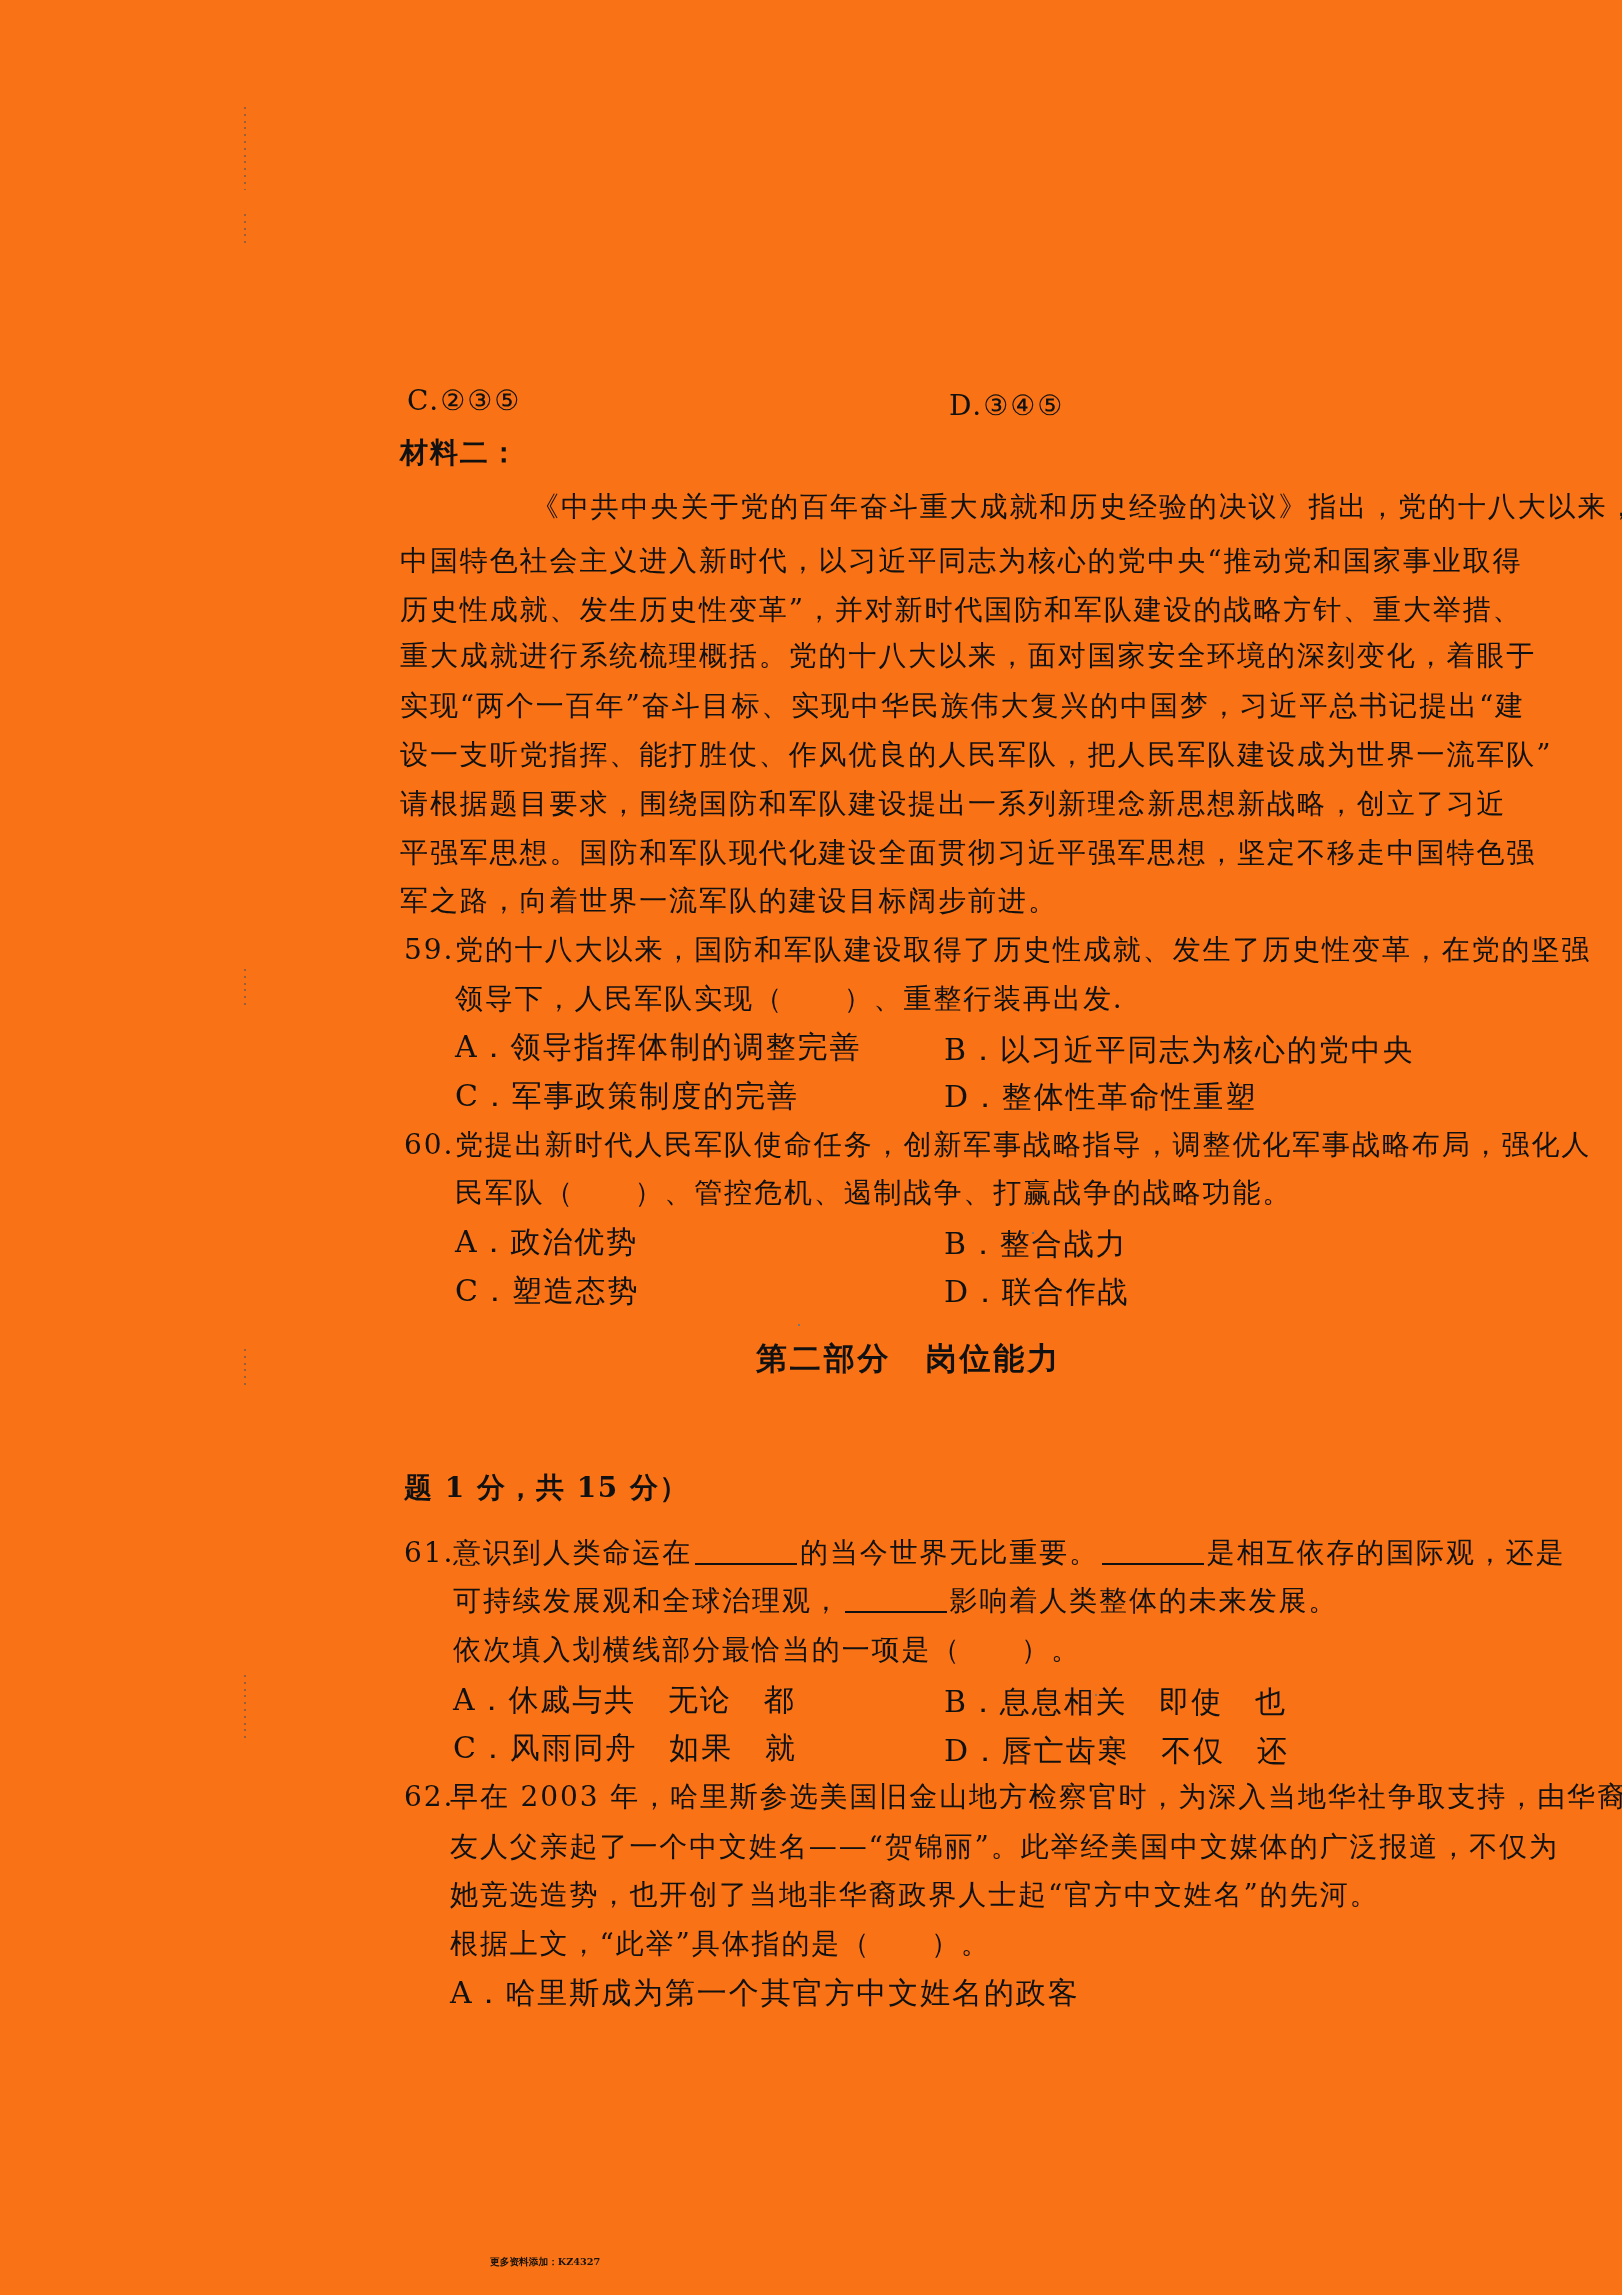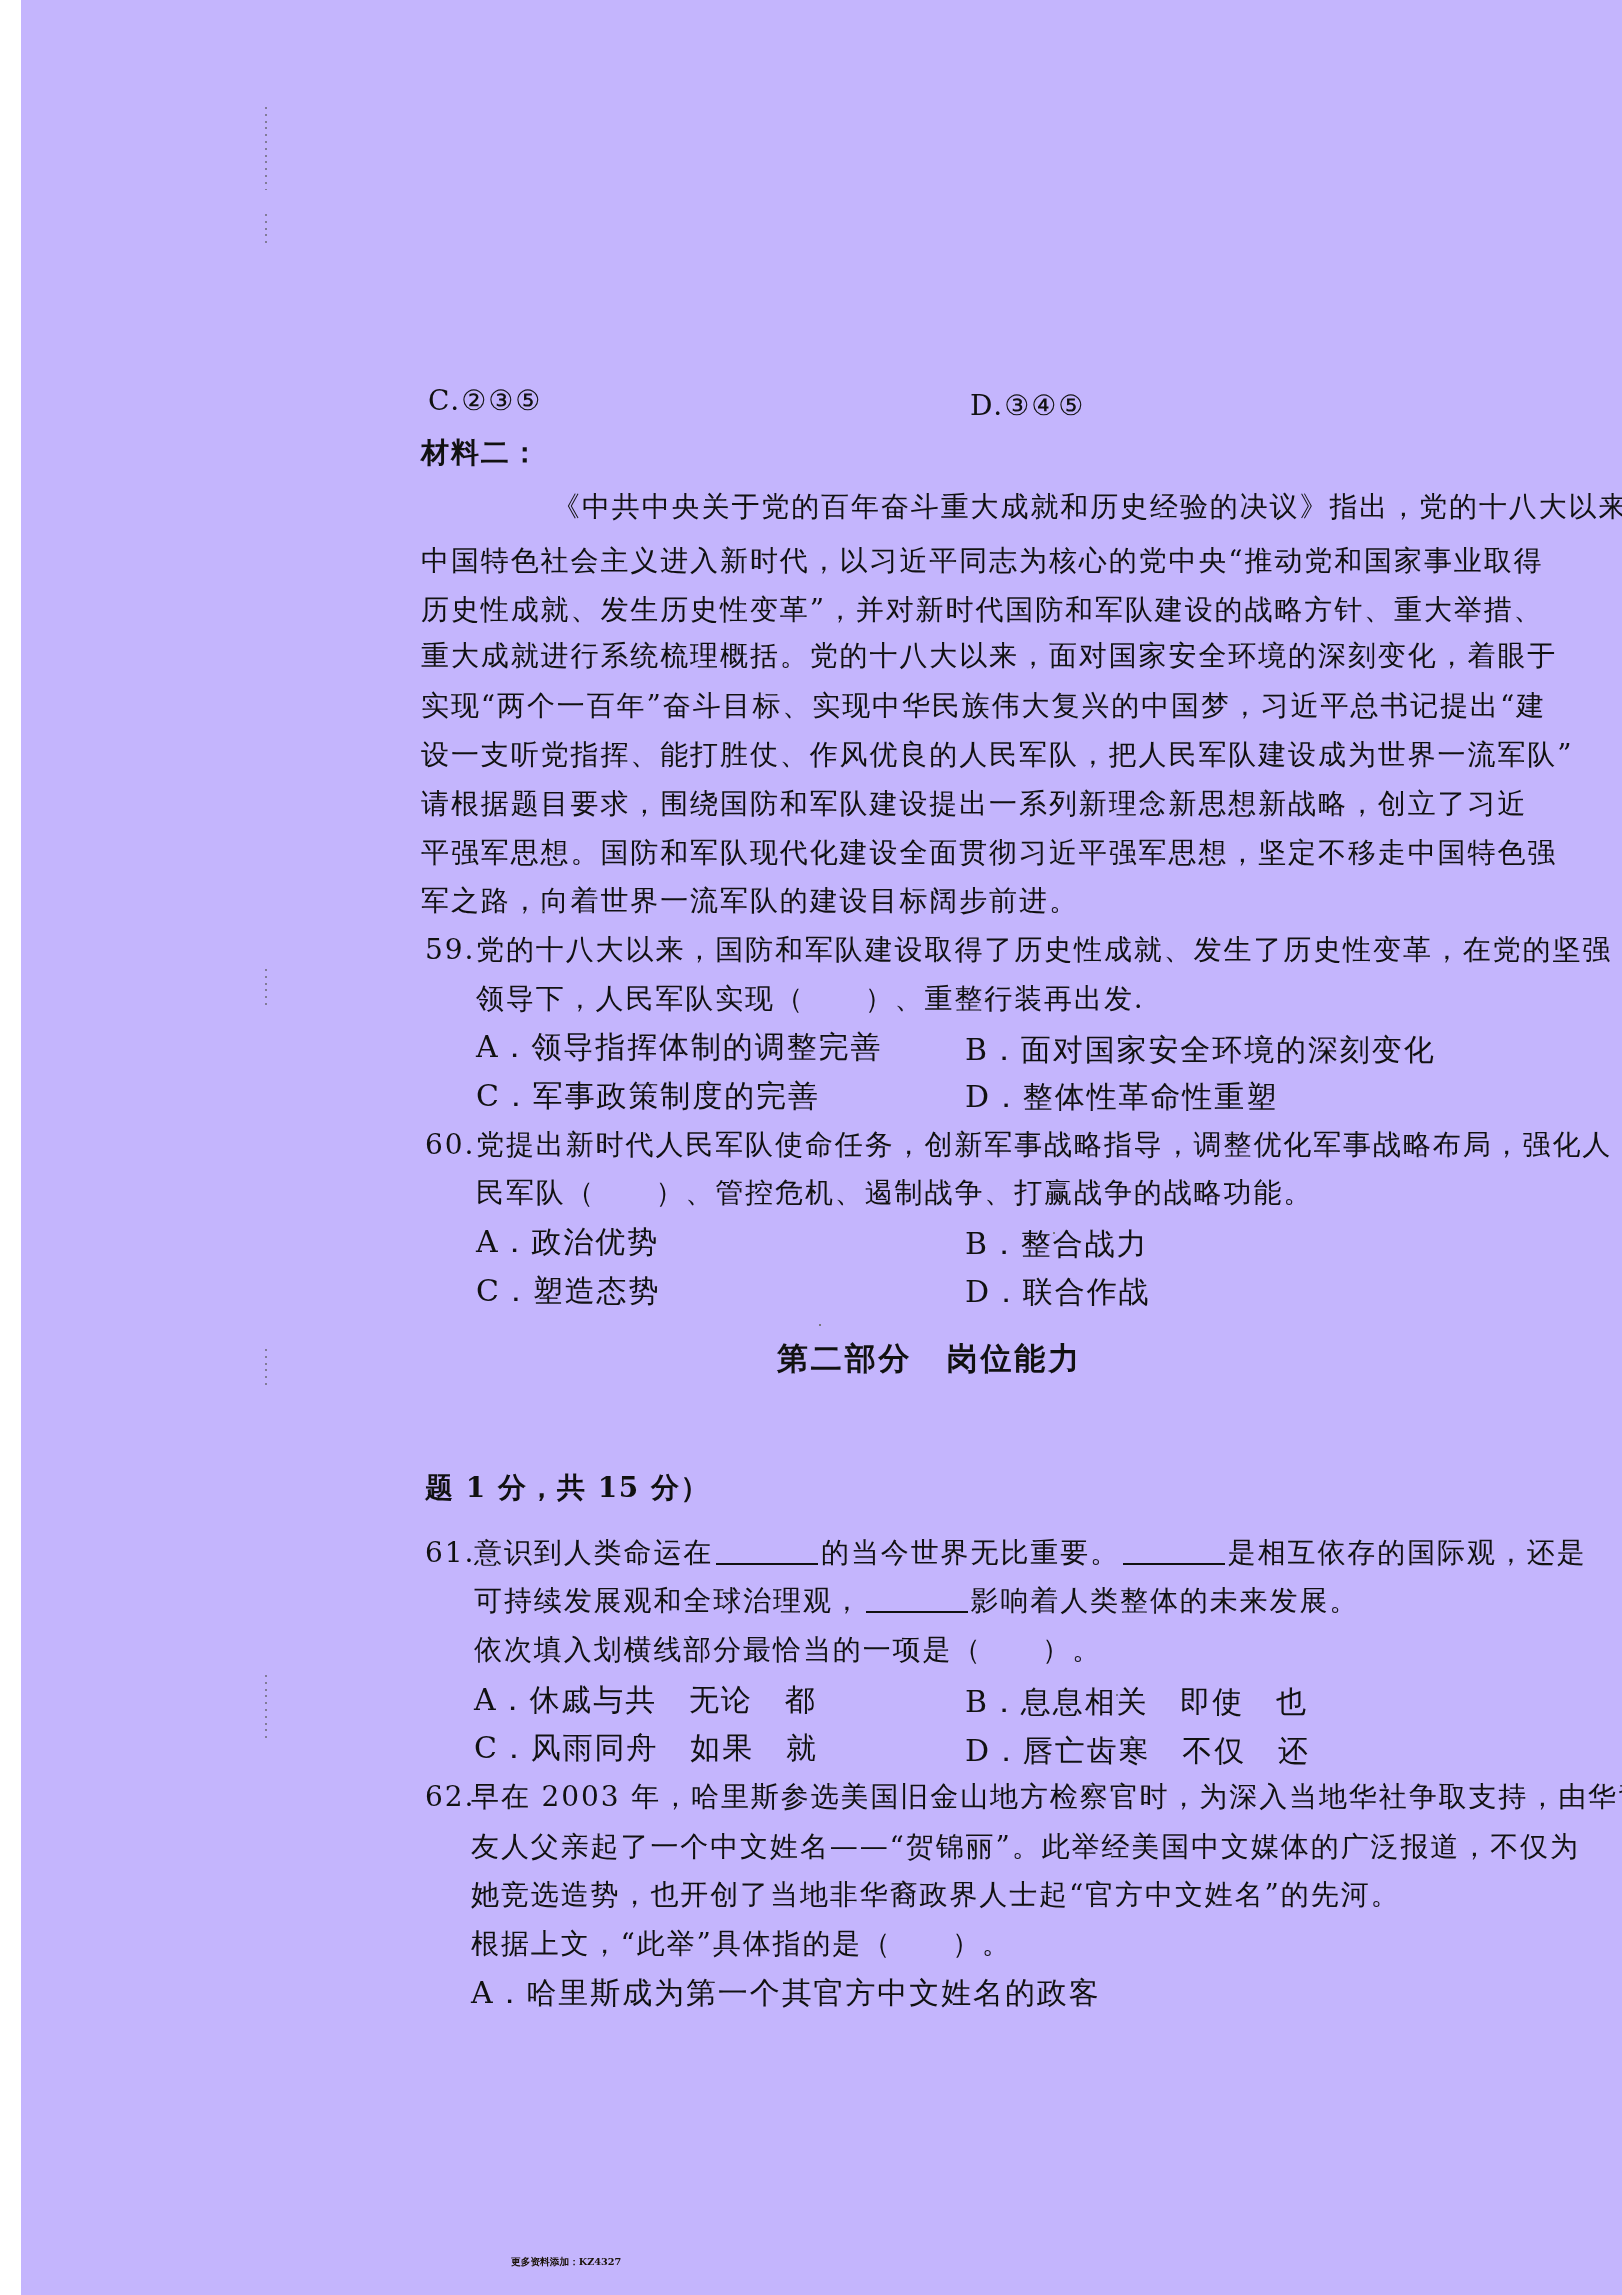--- a/index.html
+++ b/index.html
@@ -1,21 +1,21 @@
 <!DOCTYPE html>
 <html style="font-size:7.8px"><head>
 <meta charset="utf-8">
 <style>
   html, body { margin: 0; padding: 0; background: #ffffff; }
   body {
     width: 1623px; height: 2295px; position: relative; overflow: hidden;
     font-family: "DejaVu Serif", "Liberation Serif", serif;
     color: #111111;
   }
-  .page { position: absolute; inset: 0; background: #c4b5fd; margin-left: 21px; }
+  .page { position: absolute; inset: 0; background: #f97316; }
   .binding-mark {
     position: absolute; left: 244px; width: 1.5px;
     background: repeating-linear-gradient(to bottom, #555 0 1.9px, transparent 1.9px 6.8px);
     opacity: 0.6;
   }
   .line {
     position: absolute; left: 0; white-space: nowrap;
     font-size: 28px; line-height: 39px; letter-spacing: 1.9px;
   }
   .indent0 { left: 400px; }
@@ -67,21 +67,21 @@
     <div class="line indent0" style="top:784px;">请根据题目要求，围绕国防和军队建设提出一系列新理念新思想新战略，创立了习近</div>
     <div class="line indent0" style="top:833px;">平强军思想。国防和军队现代化建设全面贯彻习近平强军思想，坚定不移走中国特色强</div>
     <div class="line indent0" style="top:881px;">军之路，向着世界一流军队的建设目标阔步前进。</div>
   </div>
 
   <div>
     <div class="line qnum" style="top:930px;">59.</div>
     <div class="line indent1" style="top:930px;left:455px;">党的十八大以来，国防和军队建设取得了历史性成就、发生了历史性变革，在党的坚强</div>
     <div class="line indent1" style="top:979px;left:455px;">领导下，人民军队实现（　　）、重整行装再出发.</div>
     <div class="opt optL" style="top:1027px;left:455px;">A．领导指挥体制的调整完善</div>
-    <div class="opt optR" style="top:1030px;">B．面对国家安全环境的深刻变化</div>
+    <div class="opt optR" style="top:1030px;">B．以习近平同志为核心的党中央</div>
     <div class="opt optL" style="top:1076px;left:455px;">C．军事政策制度的完善</div>
     <div class="opt optR" style="top:1077px;">D．整体性革命性重塑</div>
   </div>
 
   <div>
     <div class="line qnum" style="top:1125px;">60.</div>
     <div class="line" style="top:1125px;left:455px;">党提出新时代人民军队使命任务，创新军事战略指导，调整优化军事战略布局，强化人</div>
     <div class="line" style="top:1173px;left:455px;">民军队（　　）、管控危机、遏制战争、打赢战争的战略功能。</div>
     <div class="opt optL" style="top:1222px;left:455px;">A．政治优势</div>
     <div class="opt optR" style="top:1224px;">B．整合战力</div>

